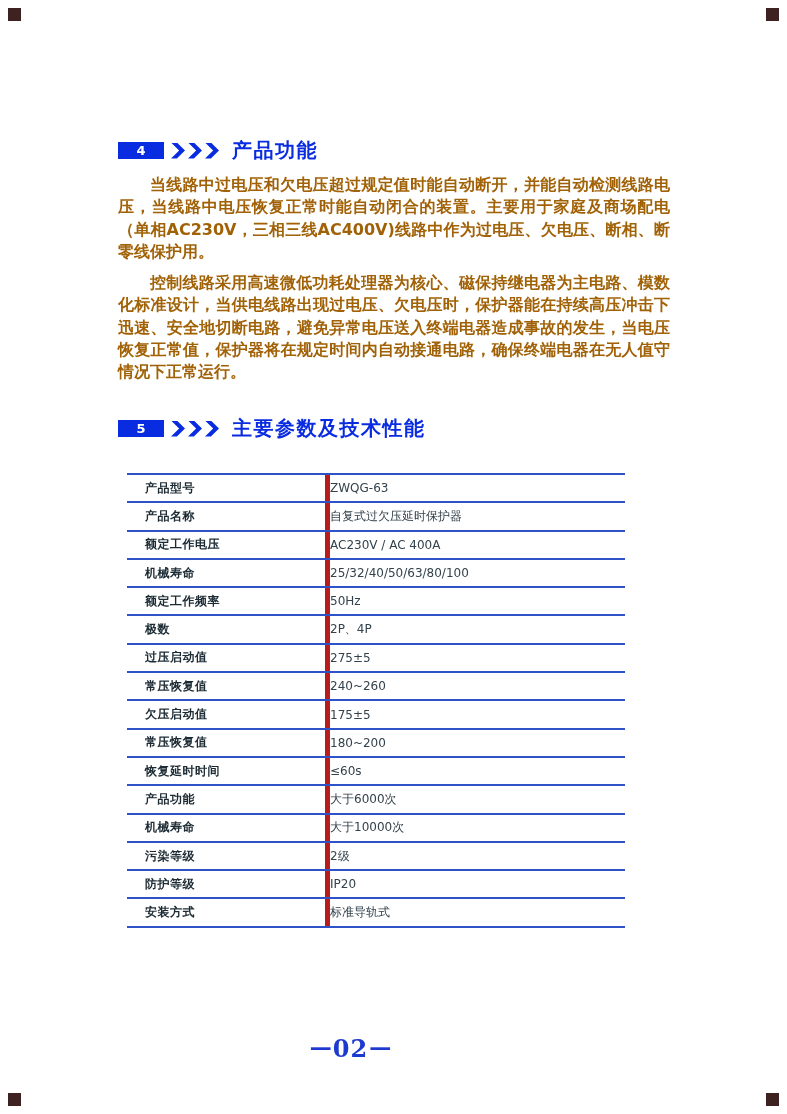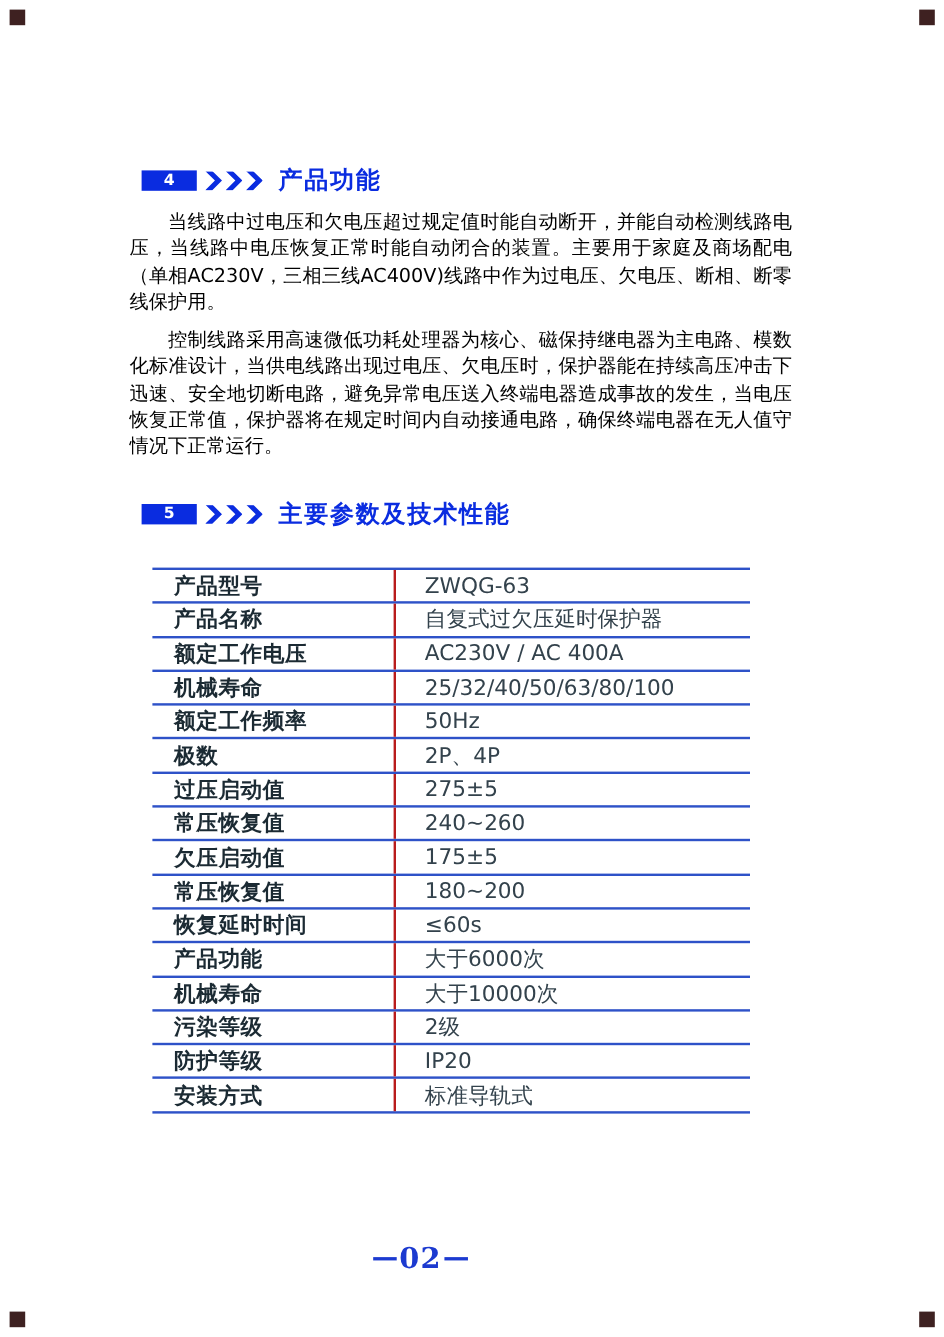--- a/index.html
+++ b/index.html
@@ -28,46 +28,46 @@
     display:inline-block;width:14px;height:16px;background:#0a2ce0;margin-right:3px;
     clip-path:polygon(0 0,42% 0,100% 50%,42% 100%,0 100%,58% 50%);
   }
   .sec-title{
     margin-left:10px;font-size:20px;font-weight:bold;color:#0a2ce0;
     letter-spacing:1.5px;white-space:nowrap;
   }
 
   
   .body-text{
-    position:absolute;left:108px;top:174px;width:552px;
-    font-size:16px;line-height:22.3px;color:#000000;font-weight:400;
+    position:absolute;left:118px;top:174px;width:552px;
+    font-size:16px;line-height:22.3px;color:#a16207;font-weight:700;
     text-align:justify;
   }
   .body-text p{margin:0;text-indent:2em;}
   .body-text p + p{margin-top:9px;}
 
   
   .spec-table{
     position:absolute;left:127px;top:473px;width:498px;
     border-top:2px solid #2e52c8;
   }
   .spec-row{
     display:flex;height:28.3px;box-sizing:border-box;
     border-bottom:2px solid #2e52c8;align-items:stretch;
   }
   .spec-label{
     width:203px;box-sizing:border-box;padding-left:18px;
-    border-right:2px solid #b91c1c;
+    border-right:5px solid #b91c1c;
     display:flex;align-items:center;
-    font-size:18px;font-weight:bold;color:#1b2a33;letter-spacing:0.5px;
+    font-size:12px;font-weight:bold;color:#1b2a33;letter-spacing:0.5px;
     white-space:nowrap;
   }
   .spec-value{
-    flex:1;display:flex;align-items:center;padding-left:24px;
-    font-size:18px;color:#33424c;font-weight:500;white-space:nowrap;
+    flex:1;display:flex;align-items:center;padding-left:0;
+    font-size:12px;color:#33424c;font-weight:500;white-space:nowrap;
   }
 
   
   .footer{
     position:absolute;left:0;top:1034px;width:701px;text-align:center;
     color:#1c3ad0;white-space:nowrap;
   }
   .footer .dash{font-size:22px;font-weight:bold;vertical-align:2px;}
   .footer .pnum{
     font-family:"DejaVu Serif",serif;font-weight:bold;font-size:24px;

